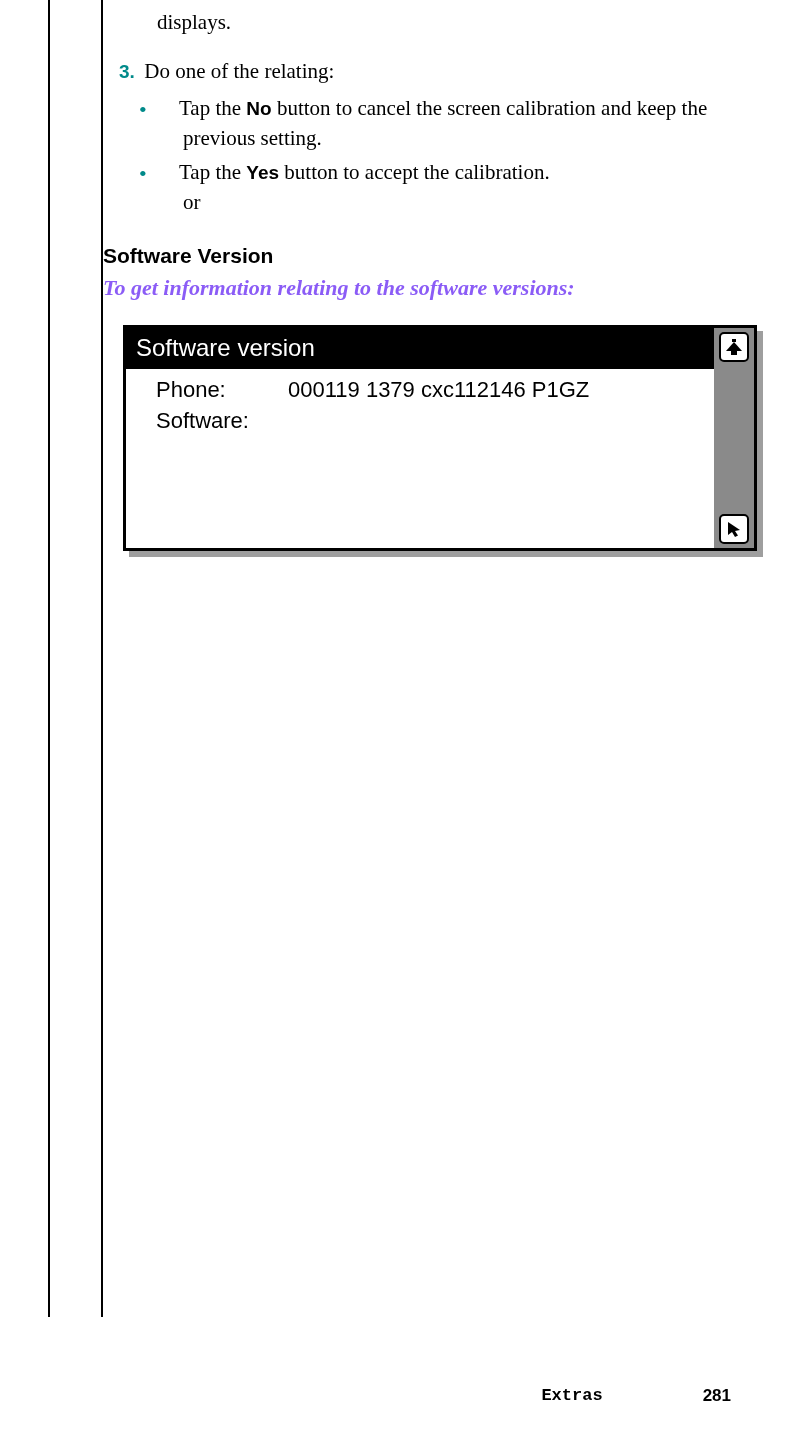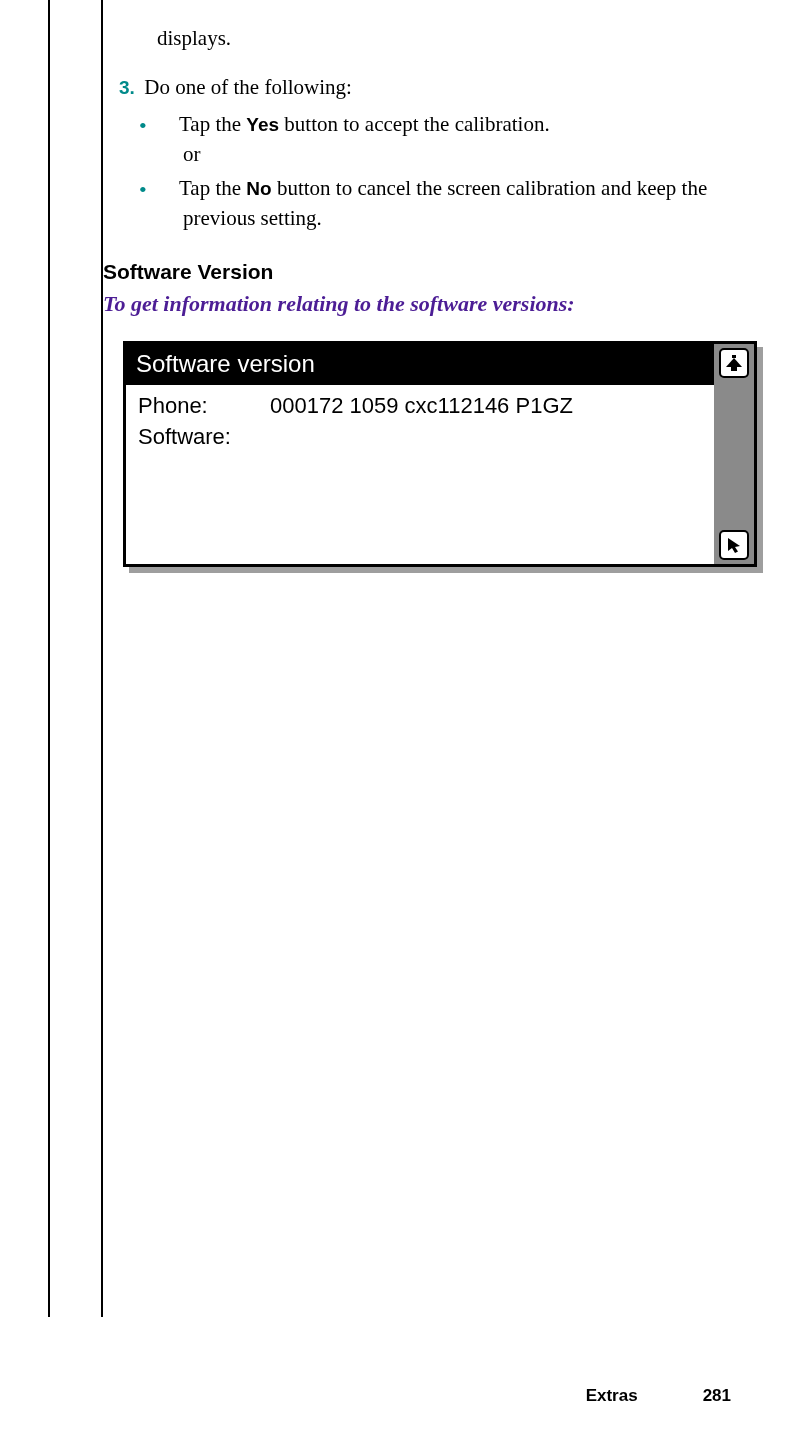--- a/index.html
+++ b/index.html
@@ -38,21 +38,21 @@
     top: 0;
     width: 2px;
     height: 1317px;
     background: #000;
   }
   .content {
     position: absolute;
     left: 103px;
     top: 0;
     width: 630px;
-    padding-top: 24px;
+    padding-top: 8px;
   }
   .displays {
     margin-left: 54px;
     margin-bottom: 20px;
     font-family: 'Adobe Garamond Pro', Garamond, Georgia, serif;
   }
   .step {
     margin-left: 16px;
     margin-bottom: 6px;
   }
@@ -92,21 +92,21 @@
     font-weight: bold;
     font-size: 21px;
     margin-top: 24px;
     margin-bottom: 2px;
   }
   .para {
     font-family: 'Adobe Garamond Pro', Garamond, Georgia, serif;
     margin-bottom: 18px;
   }
   .sub-heading {
-    color: #4c1d95;
+    color: #8b5cf6;
     font-style: italic;
     font-weight: bold;
     font-family: 'Adobe Garamond Pro', Garamond, Georgia, serif;
     font-size: 22px;
     margin-bottom: 2px;
   }
   .screenshot-wrap {
     margin-top: 22px;
     margin-left: 20px;
     position: relative;
@@ -146,20 +146,21 @@
   .screenshot-body {
     padding: 6px 12px;
     font-family: Arial, Helvetica, sans-serif;
     font-size: 22px;
   }
   .sv-row {
     display: flex;
   }
   .sv-label {
     width: 132px;
+    margin-left: 18px;
   }
   .sv-value {
   }
   .screenshot-sidebar {
     width: 40px;
     background: #8a8a8a;
     display: flex;
     flex-direction: column;
     justify-content: space-between;
     align-items: center;
@@ -185,61 +186,62 @@
     left: 0;
     width: 785px;
     display: flex;
     justify-content: flex-end;
     padding-right: 54px;
     font-family: Arial, Helvetica, sans-serif;
     font-weight: bold;
     font-size: 17px;
   }
   .footer-label {
-    margin-right: 65px;
+    margin-right: 100px;
+    font-family: Liberation Mono, monospace;
   }
 </style>
 </head>
 <body>
 
 <div class="page">
   <div class="vline1"></div>
   <div class="vline2"></div>
 
   <div class="content">
 
     <div class="displays">displays.</div>
 
     <div class="step">
       <span class="step-num">3.</span>
-      <span class="step-text">Do one of the following:</span>
+      <span class="step-text">Do one of the relating:</span>
+    </div>
+
+    <div class="bullet-item">
+      <span class="bullet">•</span><span>Tap the </span><span class="bold-sans">No</span><span> button to cancel the screen calibration and keep the previous setting.</span>
     </div>
 
     <div class="bullet-item">
       <span class="bullet">•</span><span>Tap the </span><span class="bold-sans">Yes</span><span> button to accept the calibration.</span><br>
       <span>or</span>
-    </div>
-
-    <div class="bullet-item">
-      <span class="bullet">•</span><span>Tap the </span><span class="bold-sans">No</span><span> button to cancel the screen calibration and keep the previous setting.</span>
     </div>
 
     <div class="section-heading">Software Version</div>
 
     <div class="sub-heading">To get information relating to the software versions:</div>
 
     <div class="screenshot-wrap">
       <div class="screenshot-shadow"></div>
       <div class="screenshot">
         <div class="screenshot-main">
           <div class="screenshot-title">Software version</div>
           <div class="screenshot-body">
             <div class="sv-row">
               <div class="sv-label">Phone:</div>
-              <div class="sv-value">000172 1059 cxc112146 P1GZ</div>
+              <div class="sv-value">000119 1379 cxc112146 P1GZ</div>
             </div>
             <div class="sv-row">
               <div class="sv-label">Software:</div>
             </div>
           </div>
         </div>
         <div class="screenshot-sidebar">
           <div class="sb-btn">
             <svg viewBox="0 0 20 20">
               <rect x="8" y="2" width="4" height="3" fill="#000"></rect>

